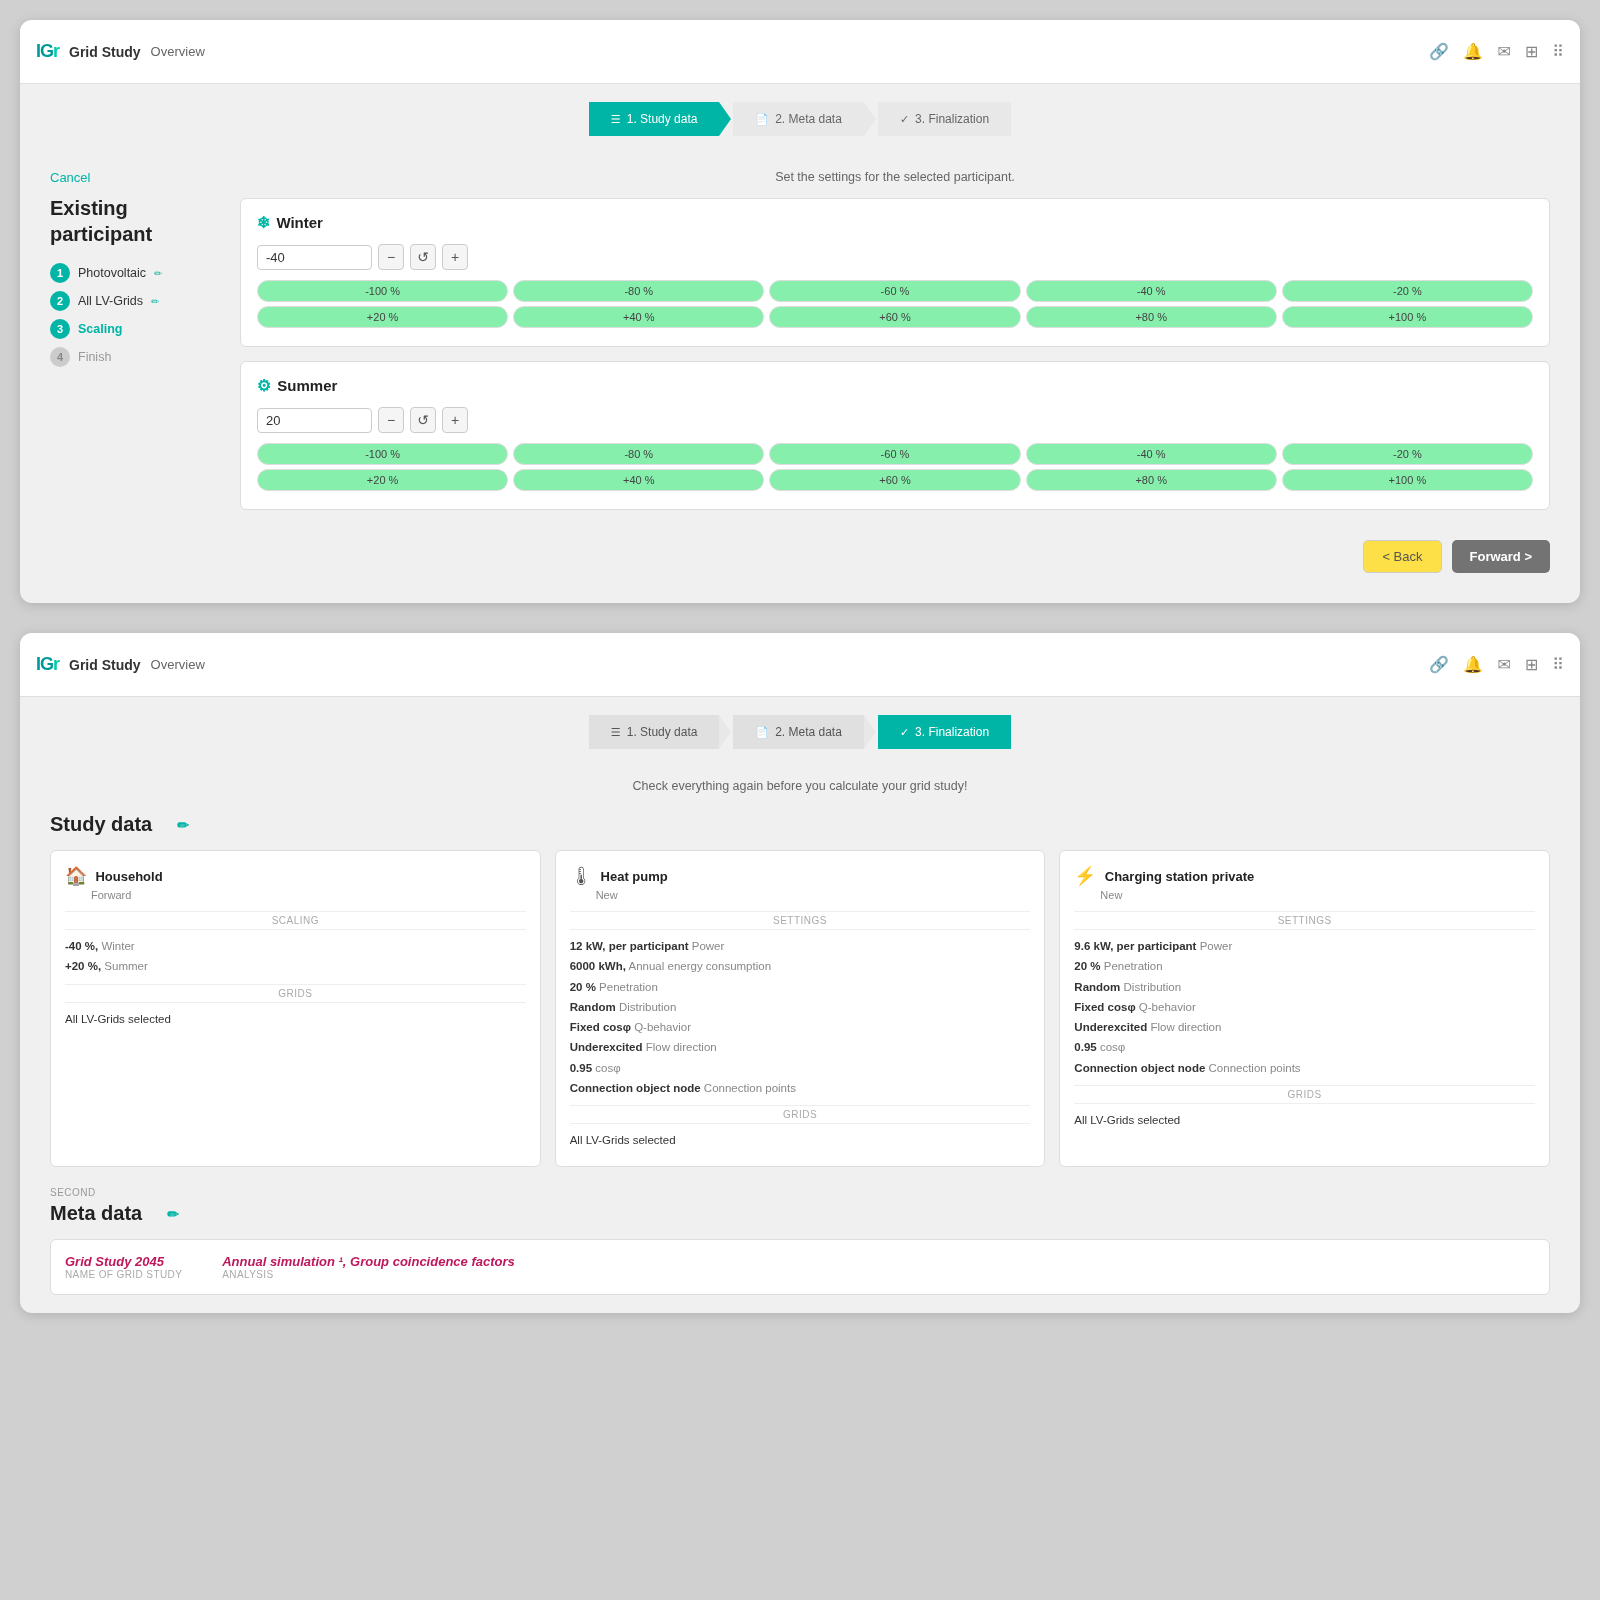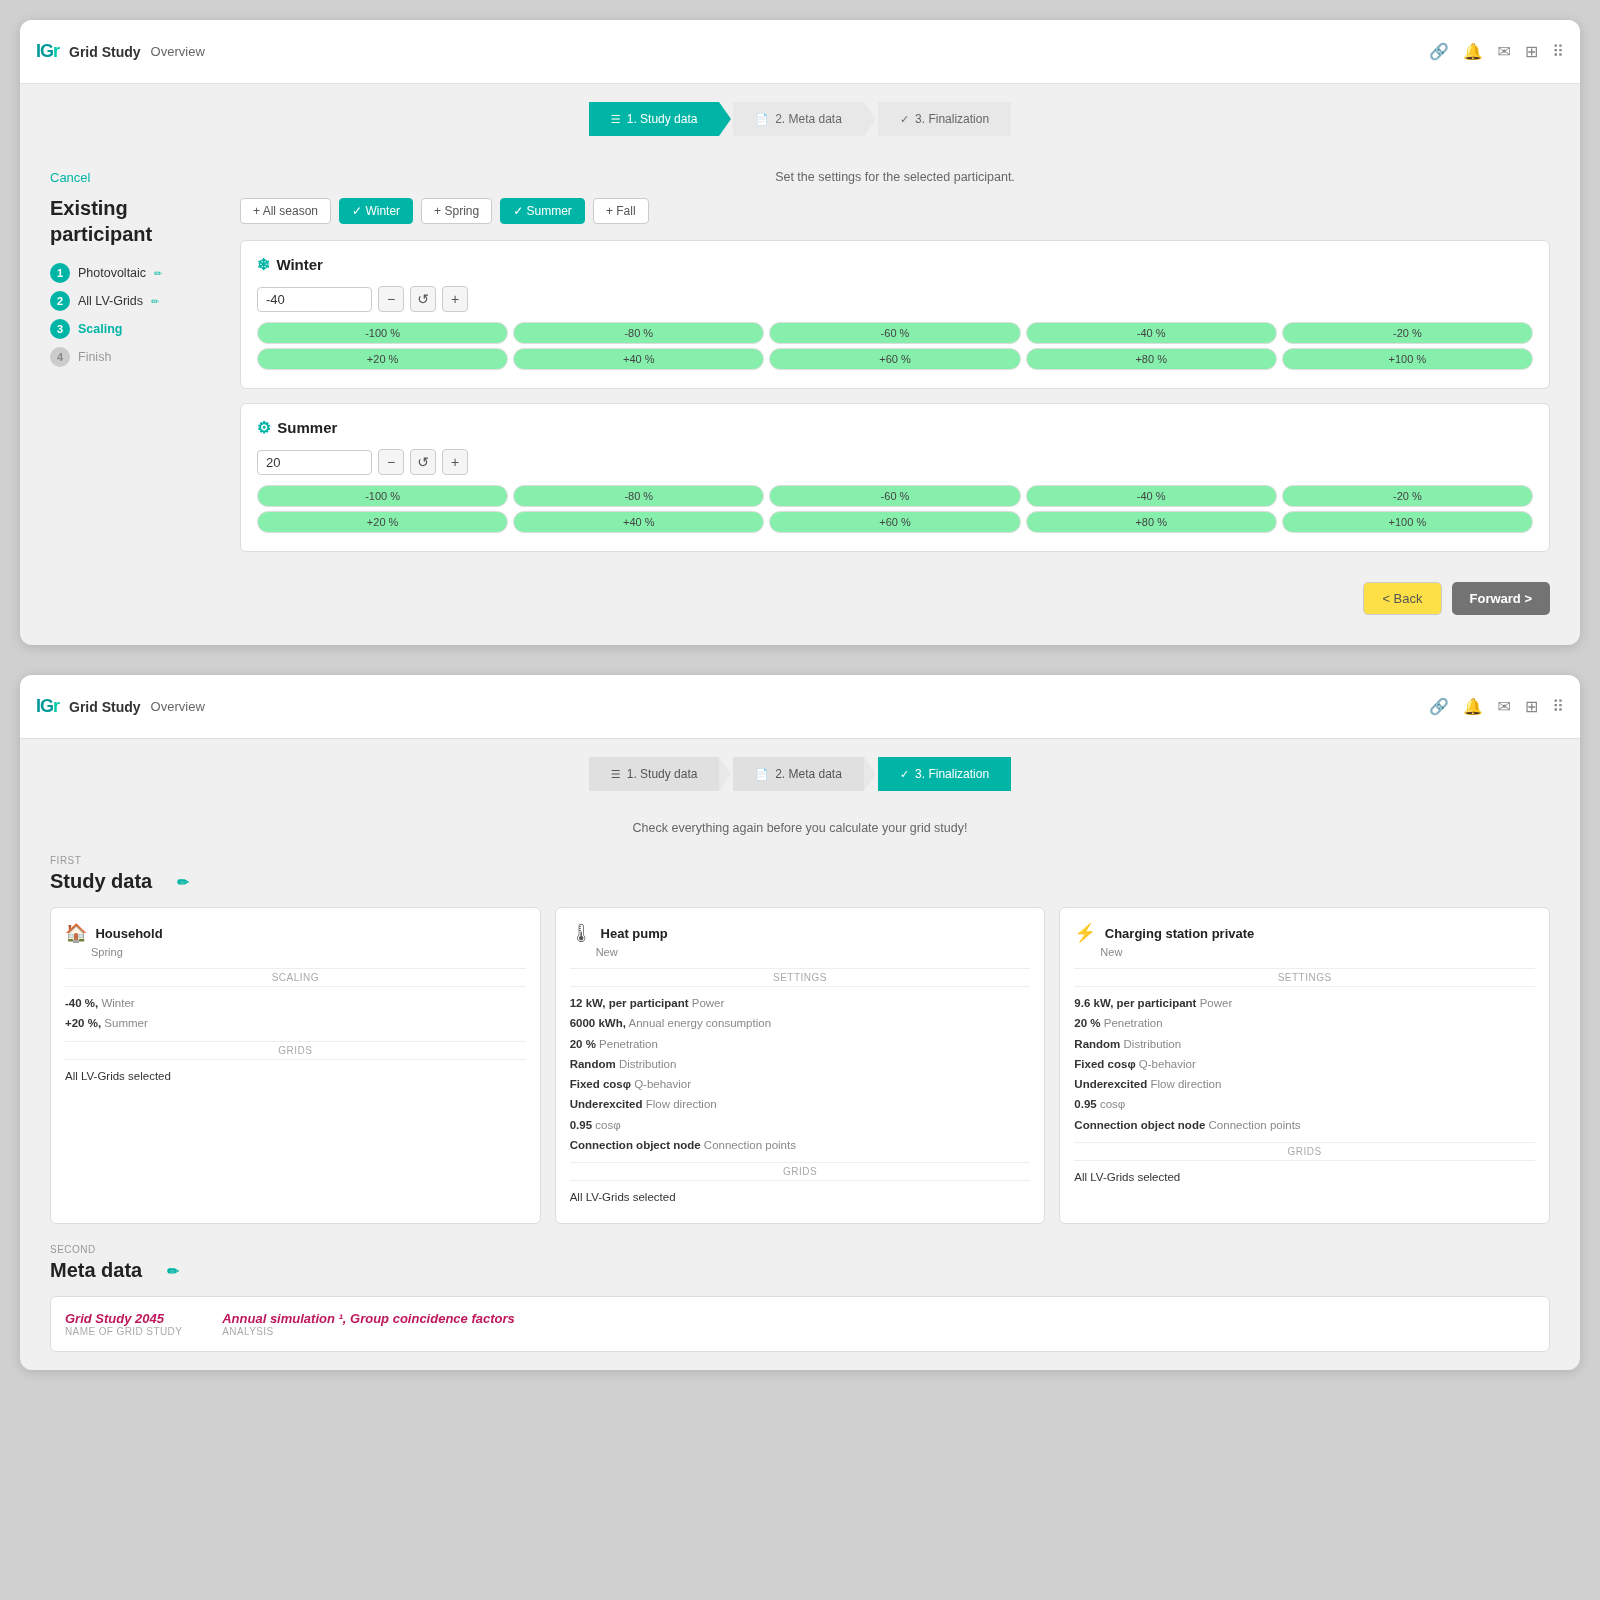--- a/index.html
+++ b/index.html
@@ -459,27 +459,20 @@
         <li class="sidebar-step">
           <span class="step-num pending">4</span>
           <span class="step-label pending">Finish</span>
         </li>
       </ul>
     </div>
 
     <div class="right-panel">
       <p class="set-settings-text">Set the settings for the selected participant.</p>
 
-      <div class="season-tabs">
-        <button class="season-tab">+ All season</button>
-        <button class="season-tab checked">✓ Winter</button>
-        <button class="season-tab">+ Spring</button>
-        <button class="season-tab checked">✓ Summer</button>
-        <button class="season-tab">+ Fall</button>
-      </div>
 
       <div class="season-card">
         <div class="season-card-title">
           <span class="season-icon">❄</span>
           <span>Winter</span>
         </div>
         <div class="value-row">
           <input class="value-input" value="-40" style="">
           <button class="value-btn">−</button>
           <button class="value-btn">↺</button>
@@ -566,34 +559,33 @@
     <div class="step-arrow"></div>
     <div class="step active" style="margin-left:2px">
       <span class="step-icon">✓</span>
       <span>3. Finalization</span>
     </div>
   </div>
 
   <div class="finalization-content">
     <p class="check-text">Check everything again before you calculate your grid study!</p>
 
-    <div class="section-label">FIRST</div>
     <div class="section-title">
       <span>Study data</span>
       <span class="edit-icon-small">✏</span>
     </div>
 
     <div class="cards-row">
 
       <div class="info-card">
         <div class="card-header">
           <span class="card-header-icon">🏠</span>
           <span class="card-name">Household</span>
         </div>
-        <div class="card-sub">Spring</div>
+        <div class="card-sub">Forward</div>
         <div class="card-section-divider">SCALING</div>
         <div class="card-row"><strong>-40 %,</strong> <span class="label-dim">Winter</span></div>
         <div class="card-row"><strong>+20 %,</strong> <span class="label-dim">Summer</span></div>
         <div class="card-section-divider">GRIDS</div>
         <div class="card-row">All LV-Grids selected</div>
       </div>
 
       <div class="info-card">
         <div class="card-header">
           <span class="card-header-icon">🌡</span>

